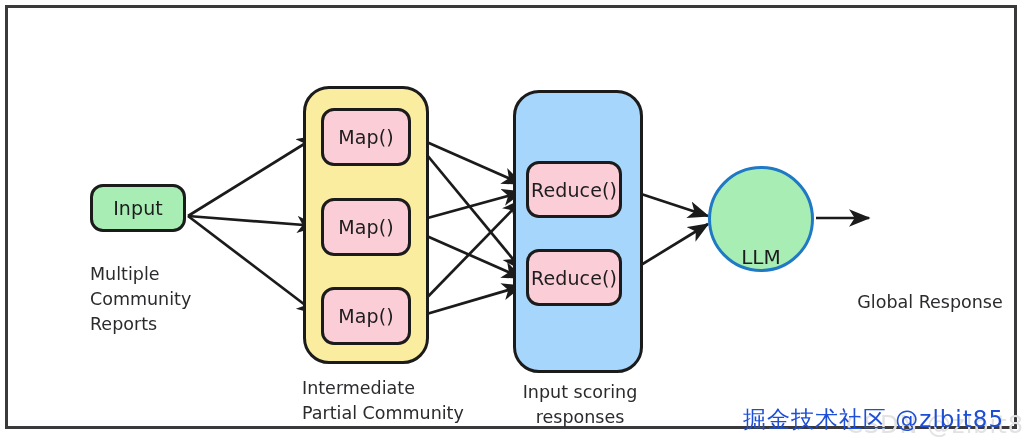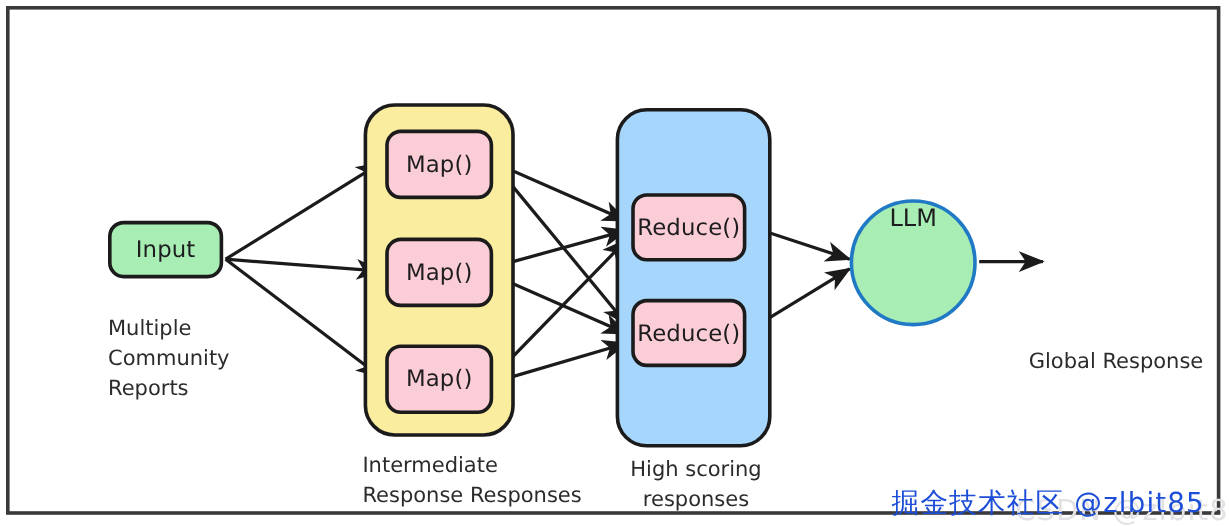--- a/index.html
+++ b/index.html
@@ -63,21 +63,21 @@
   }
   .term-box {
     border: 3px solid #1b1b1b;
     border-radius: 13px;
   }
   .circle-node {
     position: absolute;
     box-sizing: border-box;
     border-radius: 50%;
     display: flex;
-    align-items: flex-start;
+    align-items: flex-end;
     justify-content: center;
     font-size: 20px;
     color: #1d1d1f;
   }
   .caption {
     position: absolute;
     color: #2b2b2e;
     font-size: 17.5px;
     line-height: 25px;
     white-space: pre-line;
@@ -150,32 +150,32 @@
         <span>Map()</span>
       </div>
       <div class="node proc-box" style="left:313px; top:190px; width:90px; height:58px;">
         <span>Map()</span>
       </div>
       <div class="node proc-box" style="left:313px; top:279px; width:90px; height:58px;">
         <span>Map()</span>
       </div>
 
       <div class="caption" style="left:294px; top:368px; width:220px;">Intermediate
-Response Responses</div>
+Partial Community</div>
 
       <div class="group-box" style="left:505px; top:82px; width:130px; height:283px; background:#a7d6fd;"></div>
 
       <div class="node proc-box" style="left:518px; top:153px; width:96px; height:57px;">
         <span>Reduce()</span>
       </div>
       <div class="node proc-box" style="left:518px; top:241px; width:96px; height:57px;">
         <span>Reduce()</span>
       </div>
 
-      <div class="caption center" style="left:500px; top:372px; width:144px;">High scoring
+      <div class="caption center" style="left:500px; top:372px; width:144px;">Input scoring
 responses</div>
 
       <div class="circle-node" style="left:700px; top:158px; width:106px; height:106px; background:#a8edb4; border:3.5px solid #2079c4;">
         <span>LLM</span>
       </div>
 
       <div class="caption center" style="left:842px; top:282px; width:160px;">Global Response</div>
 
       <div class="wm-faint" style="left:790px; top:403px;">CSDN @zlbit85</div>
       <div class="wm-main" style="left:735px; top:396px;">掘金技术社区 @zlbit85</div>

